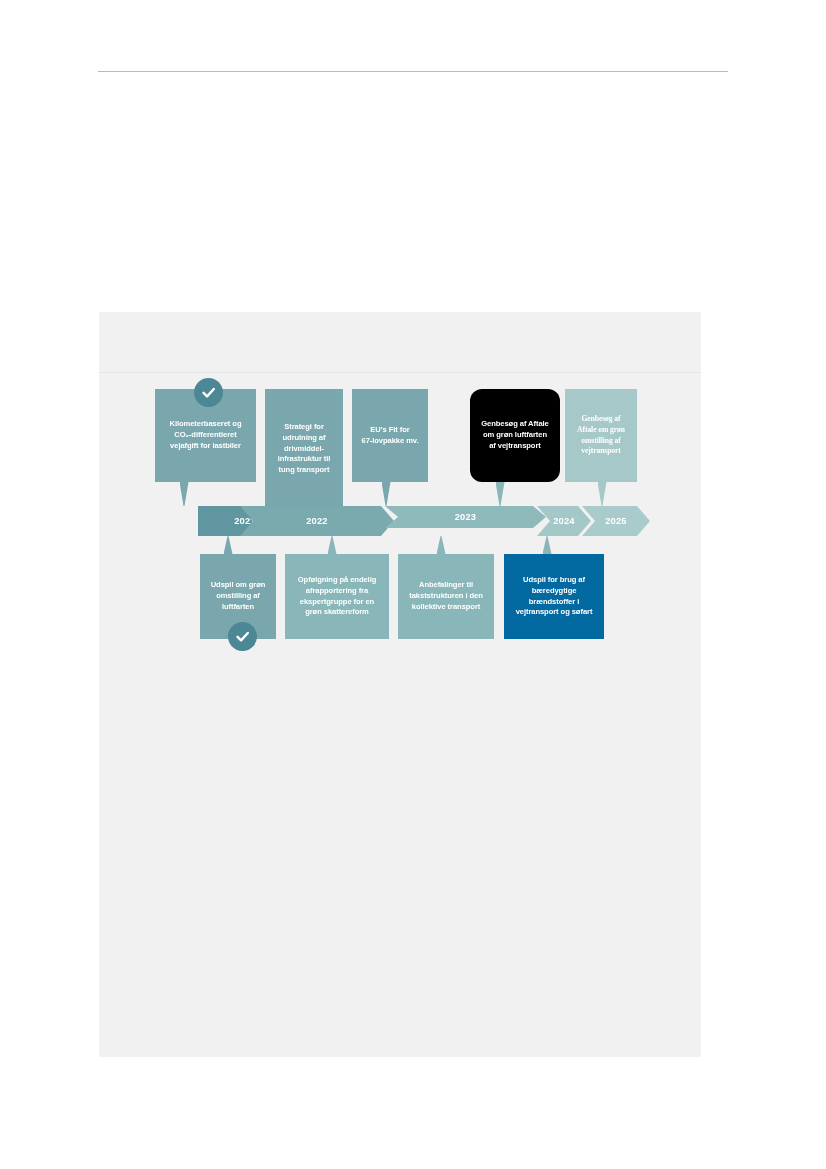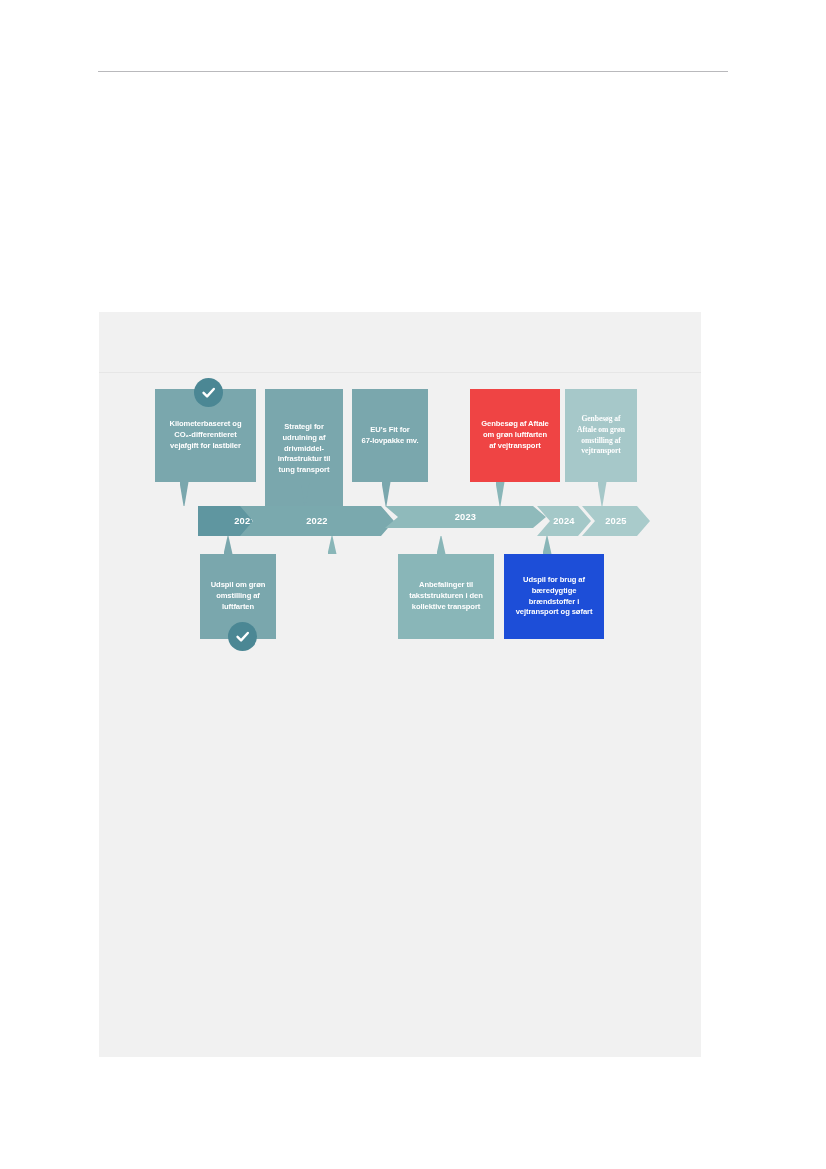--- a/index.html
+++ b/index.html
@@ -136,21 +136,21 @@
         </div>
       </div>
       <div class="tl-stem down" style="left: 201.5px; top: 170px; height: 24px; background: rgb(122, 167, 173);"></div>
       <div class="tl-box" style="left: 253px; top: 77px; width: 76px; height: 93px; background: rgb(122, 167, 173);">
         <div>
           <span>EU's Fit for</span>
           <span>67-lovpakke mv.</span>
         </div>
       </div>
       <div class="tl-stem down" style="left: 282.5px; top: 170px; height: 24px; background: rgb(122, 167, 173);"></div>
-      <div class="tl-box" style="left: 371px; top: 77px; width: 90px; height: 93px; background: #ef4444;">
+      <div class="tl-box" style="left: 371px; top: 77px; width: 90px; height: 93px; background: #000000; border-radius: 12px;">
         <div>
           <span>Genbesøg af Aftale</span>
           <span>om grøn luftfarten</span>
           <span>af vejtransport</span>
         </div>
       </div>
       <div class="tl-stem down" style="left: 396.5px; top: 170px; height: 24px; background: rgb(137, 182, 184);"></div>
       <div class="tl-box" style="left: 466px; top: 77px; width: 72px; height: 93px; background: rgb(166, 200, 201); font-family: Liberation Serif, serif;">
         <div>
           <span>Genbesøg af</span>
@@ -177,30 +177,38 @@
       </div>
       <div class="tl-stem up" style="left: 124.5px; top: 224px; height: 18px; background: rgb(122, 167, 173);"></div>
       <div class="tl-box" style="left: 101px; top: 242px; width: 76px; height: 85px; background: rgb(122, 167, 173);">
         <div>
           <span>Udspil om grøn</span>
           <span>omstilling af</span>
           <span>luftfarten</span>
         </div>
       </div>
       <div class="tl-stem up" style="left: 228.5px; top: 224px; height: 18px; background: rgb(137, 182, 184);"></div>
+      <div class="tl-box" style="left: 186px; top: 242px; width: 104px; height: 85px; background: rgb(137, 182, 184);">
+        <div>
+          <span>Opfølgning på endelig</span>
+          <span>afrapportering fra</span>
+          <span>ekspertgruppe for en</span>
+          <span>grøn skattereform</span>
+        </div>
+      </div>
       <div class="tl-stem up" style="left: 337.5px; top: 224px; height: 18px; background: rgb(137, 182, 184);"></div>
       <div class="tl-box" style="left: 299px; top: 242px; width: 96px; height: 85px; background: rgb(137, 182, 184);">
         <div>
           <span>Anbefalinger til</span>
           <span>takststrukturen i den</span>
           <span>kollektive transport</span>
         </div>
       </div>
       <div class="tl-stem up" style="left: 443.5px; top: 224px; height: 18px; background: rgb(137, 182, 184);"></div>
-      <div class="tl-box" style="left: 405px; top: 242px; width: 100px; height: 85px; background: #1d4ed8;">
+      <div class="tl-box" style="left: 405px; top: 242px; width: 100px; height: 85px; background: #0369a1;">
         <div>
           <span>Udspil for brug af</span>
           <span>bæredygtige</span>
           <span>brændstoffer i</span>
           <span>vejtransport og søfart</span>
         </div>
       </div>
       <div class="tl-check" style="width: 29px; height: 29px; left: 94.5px; top: 65.5px; background: rgb(75, 135, 148);">
         <svg width="17" height="17" viewBox="0 0 24 24" aria-hidden="true">
           <path d="M5 12.5 L10 17.5 L19.5 7" fill="none" stroke="#ffffff" stroke-width="3.4" stroke-linecap="round" stroke-linejoin="round"></path>

